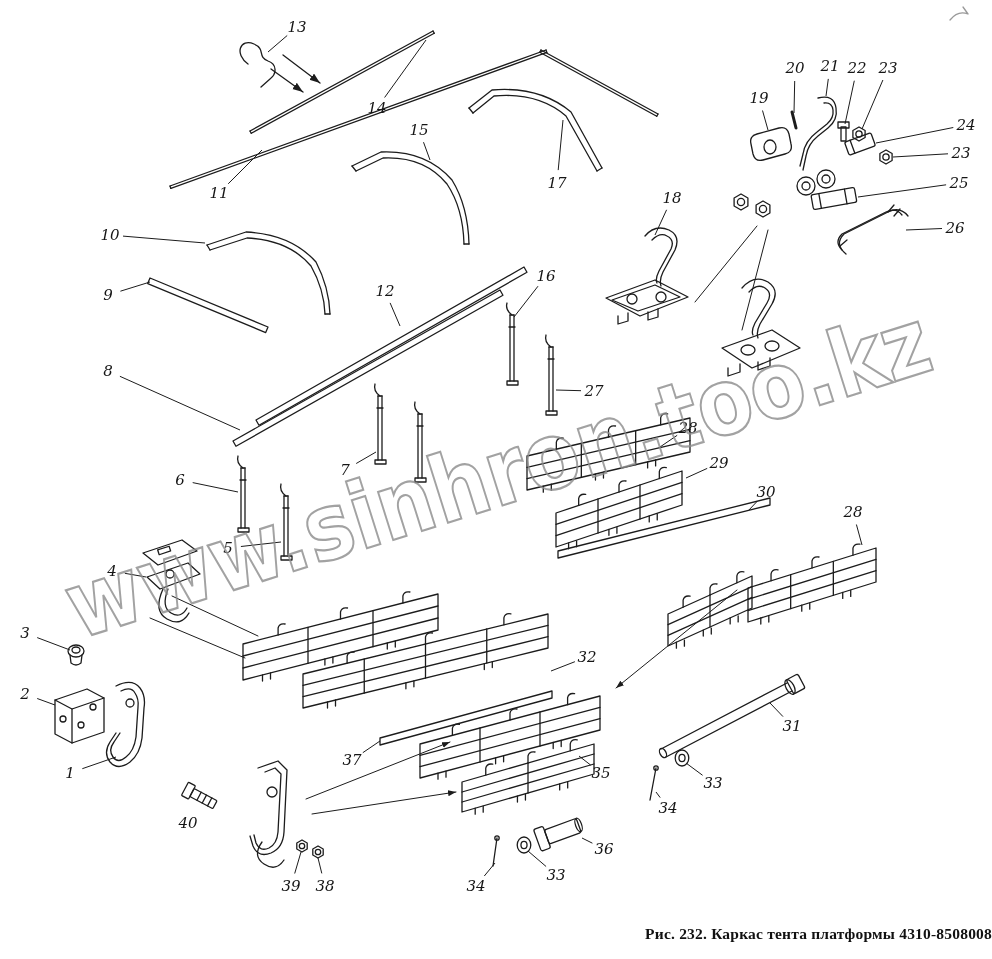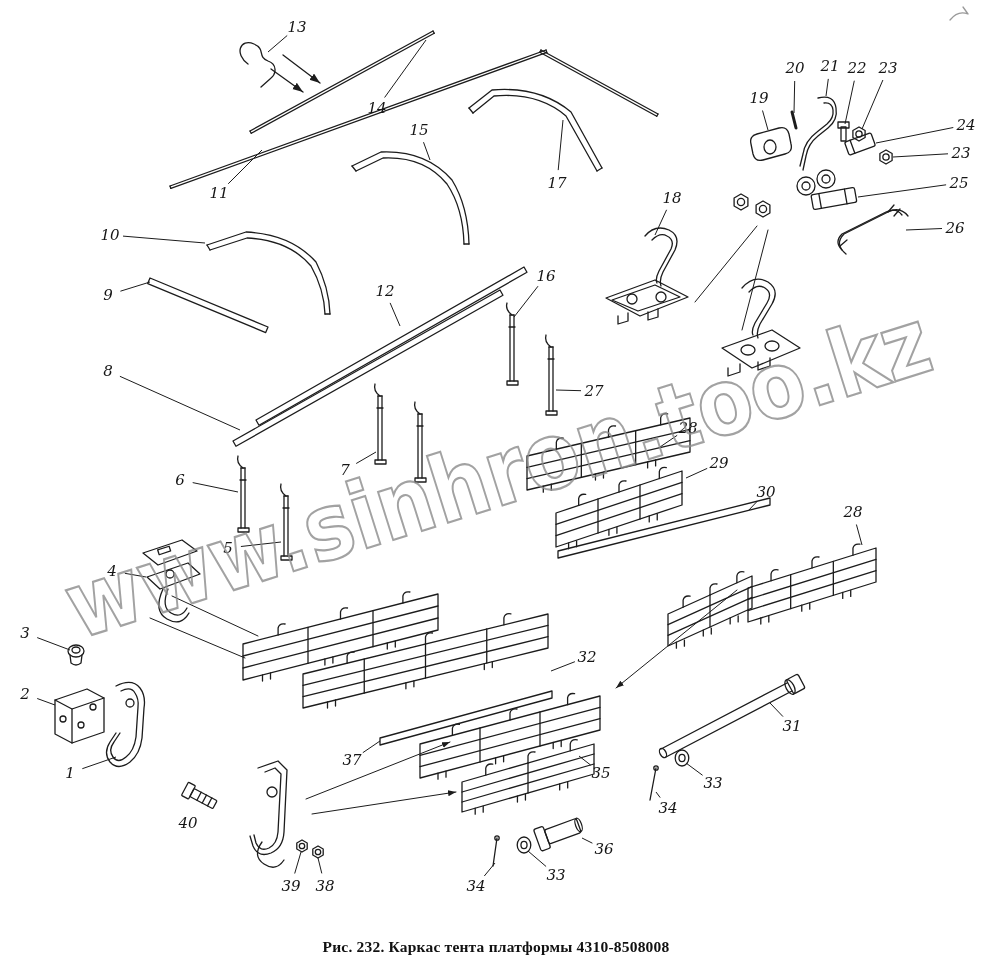--- a/index.html
+++ b/index.html
@@ -10,21 +10,21 @@
   #diagram{position:absolute;left:0;top:0}
   #callouts text{
     font-family:"DejaVu Serif",serif;font-style:italic;font-size:15px;
     fill:#151515;text-anchor:middle;
   }
   #watermark{
     font-family:"DejaVu Sans",sans-serif;font-weight:bold;font-size:92px;
     fill:none;stroke-width:2.2;opacity:.8;
   }
   .caption{
-    position:absolute;left:0;right:0;bottom:3px;text-align:center;
+    position:absolute;left:0;right:0;bottom:16px;text-align:right;
     font-weight:bold;font-size:15.5px;color:#111;letter-spacing:.2px;
   }
 </style>
 </head>
 <body style="background: rgb(255, 255, 255);">
 
 <svg id="diagram" viewBox="0 0 992 959" width="992" height="959">
   <defs>
     <marker id="arr" markerWidth="10" markerHeight="10" refX="8" refY="3" orient="auto">
       <path d="M0,0 L8,3 L0,6 Z" fill="#1c1c1c"></path>

